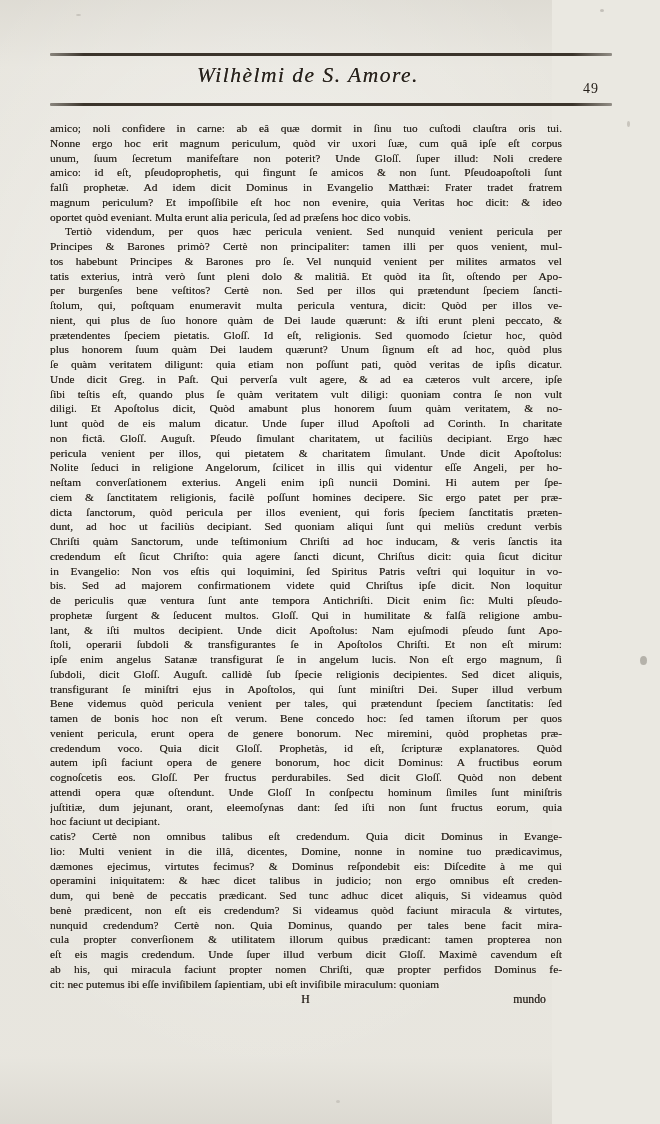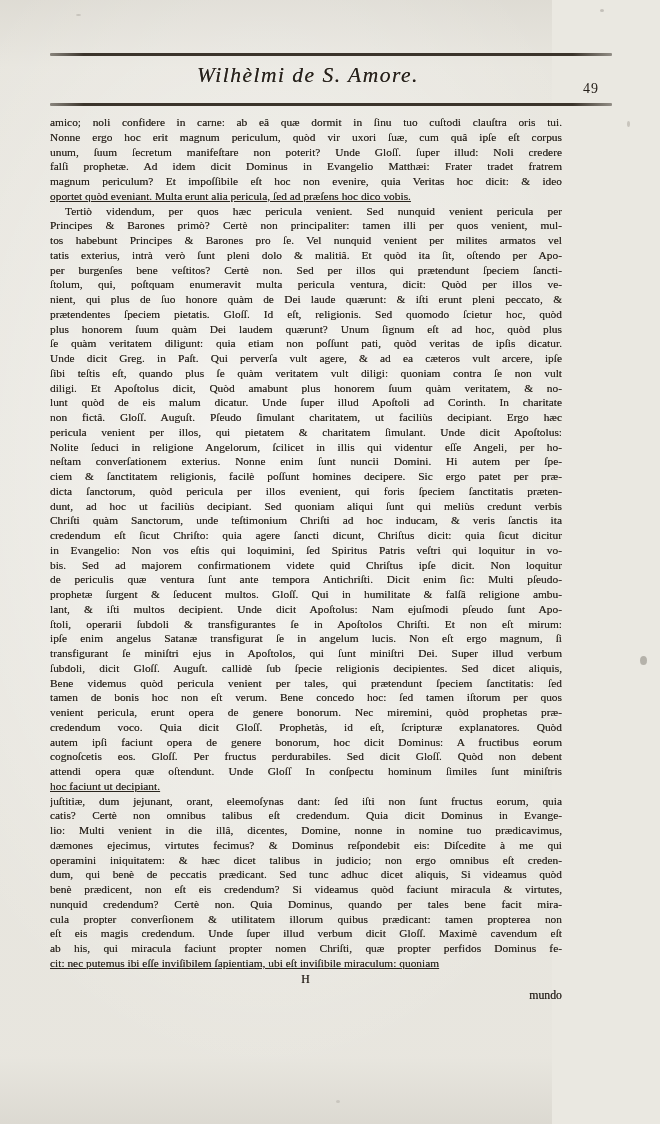--- a/index.html
+++ b/index.html
@@ -32,39 +32,39 @@
   .running-title{
     position:absolute;left:0;top:7px;width:516px;text-align:center;
     font-style:italic;font-size:21.5px;letter-spacing:1.5px;
     color:#26201a;text-shadow:0 0 0.6px rgba(38,32,26,0.7);
   }
   .page-number{
     position:absolute;right:13px;top:25px;
     font-size:14px;letter-spacing:1px;color:#26201a;margin-left:8px;
   }
   .textblock{
-    margin-top:9px;width:512px;
+    margin-top:15px;width:512px;
     font-size:11.4px;line-height:14.75px;
     color:var(--ink);
     text-shadow:0 0 0.55px rgba(42,36,29,0.65);
   }
   .line{
     height:14.75px;overflow:hidden;
     text-align:justify;text-align-last:justify;
     white-space:nowrap0; 
   }
-  .line.line-end{text-align-last:left;text-decoration:underline;}
+  .line.line-end{text-align-last:left;}
   .line.indented{text-indent:15px;}
   .footer{
     position:relative;width:512px;height:16px;margin-top:1px;
     font-size:11.8px;color:var(--ink);
     text-shadow:0 0 0.55px rgba(42,36,29,0.65);
   }
   .signature-mark{position:absolute;left:0;width:100%;text-align:center;top:0;letter-spacing:1px;}
-  .catchword{position:absolute;right:0;top:0;margin-top:16px;}
+  .catchword{position:absolute;right:16px;top:0;}
   .speck{position:absolute;background:rgba(60,52,44,0.55);border-radius:50%;}
   .speck.s1{left:640px;top:656px;width:7px;height:9px;opacity:.55;}
   .speck.s2{left:600px;top:9px;width:4px;height:3px;opacity:.4;}
   .speck.s3{left:627px;top:121px;width:3px;height:6px;opacity:.35;}
   .speck.s4{left:76px;top:14px;width:5px;height:2px;opacity:.3;}
   .speck.s5{left:336px;top:1100px;width:4px;height:3px;opacity:.25;}
 </style>
 </head>
 <body>
 
@@ -82,64 +82,65 @@
       <div class="running-title">Wilhèlmi de S. Amore.</div>
       <div class="page-number">49</div>
     </div>
 
     <div class="rule"></div>
 
     <div class="textblock">
         <div class="line">amico; noli confidere in carne: ab eâ quæ dormit in ſinu tuo cuſtodi clauſtra oris tui.</div>
         <div class="line">Nonne ergo hoc erit magnum periculum, quòd vir uxori ſuæ, cum quâ ipſe eſt corpus</div>
         <div class="line">unum, ſuum ſecretum manifeſtare non poterit? Unde Gloſſ. ſuper illud: Noli credere</div>
+        <div class="line">amico: id eſt, pſeudoprophetis, qui fingunt ſe amicos &amp; non ſunt. Pſeudoapoſtoli ſunt</div>
         <div class="line">falſi prophetæ. Ad idem dicit Dominus in Evangelio Matthæi: Frater tradet fratrem</div>
         <div class="line">magnum periculum? Et impoſſibile eſt hoc non evenire, quia Veritas hoc dicit: &amp; ideo</div>
         <div class="line line-end">oportet quòd eveniant. Multa erunt alia pericula, ſed ad præſens hoc dico vobis.</div>
         <div class="line indented">Tertiò videndum, per quos hæc pericula venient. Sed nunquid venient pericula per</div>
         <div class="line">Principes &amp; Barones primò? Certè non principaliter: tamen illi per quos venient, mul-</div>
         <div class="line">tos habebunt Principes &amp; Barones pro ſe. Vel nunquid venient per milites armatos vel</div>
         <div class="line">tatis exterius, intrà verò ſunt pleni dolo &amp; malitiâ. Et quòd ita ſit, oſtendo per Apo-</div>
         <div class="line">per burgenſes bene veſtitos? Certè non. Sed per illos qui prætendunt ſpeciem ſancti-</div>
         <div class="line">ſtolum, qui, poſtquam enumeravit multa pericula ventura, dicit: Quòd per illos ve-</div>
         <div class="line">nient, qui plus de ſuo honore quàm de Dei laude quærunt: &amp; iſti erunt pleni peccato, &amp;</div>
         <div class="line">prætendentes ſpeciem pietatis. Gloſſ. Id eſt, religionis. Sed quomodo ſcietur hoc, quòd</div>
         <div class="line">plus honorem ſuum quàm Dei laudem quærunt? Unum ſignum eſt ad hoc, quòd plus</div>
         <div class="line">ſe quàm veritatem diligunt: quia etiam non poſſunt pati, quòd veritas de ipſis dicatur.</div>
         <div class="line">Unde dicit Greg. in Paſt. Qui perverſa vult agere, &amp; ad ea cæteros vult arcere, ipſe</div>
         <div class="line">ſibi teſtis eſt, quando plus ſe quàm veritatem vult diligi: quoniam contra ſe non vult</div>
         <div class="line">diligi. Et Apoſtolus dicit, Quòd amabunt plus honorem ſuum quàm veritatem, &amp; no-</div>
         <div class="line">lunt quòd de eis malum dicatur. Unde ſuper illud Apoſtoli ad Corinth. In charitate</div>
         <div class="line">non fictâ. Gloſſ. Auguſt. Pſeudo ſimulant charitatem, ut faciliùs decipiant. Ergo hæc</div>
         <div class="line">pericula venient per illos, qui pietatem &amp; charitatem ſimulant. Unde dicit Apoſtolus:</div>
         <div class="line">Nolite ſeduci in religione Angelorum, ſcilicet in illis qui videntur eſſe Angeli, per ho-</div>
-        <div class="line">neſtam converſationem exterius. Nonne enim ſunt nuncii Domini. Hi autem per ſpe-</div>
+        <div class="line">neſtam converſationem exterius. Angeli enim ipſi nuncii Domini. Hi autem per ſpe-</div>
         <div class="line">ciem &amp; ſanctitatem religionis, facilè poſſunt homines decipere. Sic ergo patet per præ-</div>
         <div class="line">dicta ſanctorum, quòd pericula per illos evenient, qui foris ſpeciem ſanctitatis præten-</div>
         <div class="line">dunt, ad hoc ut faciliùs decipiant. Sed quoniam aliqui ſunt qui meliùs credunt verbis</div>
         <div class="line">Chriſti quàm Sanctorum, unde teſtimonium Chriſti ad hoc inducam, &amp; veris ſanctis ita</div>
         <div class="line">credendum eſt ſicut Chriſto: quia agere ſancti dicunt, Chriſtus dicit: quia ſicut dicitur</div>
         <div class="line">in Evangelio: Non vos eſtis qui loquimini, ſed Spiritus Patris veſtri qui loquitur in vo-</div>
         <div class="line">bis. Sed ad majorem confirmationem videte quid Chriſtus ipſe dicit. Non loquitur</div>
         <div class="line">de periculis quæ ventura ſunt ante tempora Antichriſti. Dicit enim ſic: Multi pſeudo-</div>
         <div class="line">prophetæ ſurgent &amp; ſeducent multos. Gloſſ. Qui in humilitate &amp; falſâ religione ambu-</div>
         <div class="line">lant, &amp; iſti multos decipient. Unde dicit Apoſtolus: Nam ejuſmodi pſeudo ſunt Apo-</div>
         <div class="line">ſtoli, operarii ſubdoli &amp; transfigurantes ſe in Apoſtolos Chriſti. Et non eſt mirum:</div>
         <div class="line">ipſe enim angelus Satanæ transfigurat ſe in angelum lucis. Non eſt ergo magnum, ſi</div>
+        <div class="line">ſubdoli, dicit Gloſſ. Auguſt. callidè ſub ſpecie religionis decipientes. Sed dicet aliquis,</div>
         <div class="line">transfigurant ſe miniſtri ejus in Apoſtolos, qui ſunt miniſtri Dei. Super illud verbum</div>
-        <div class="line">ſubdoli, dicit Gloſſ. Auguſt. callidè ſub ſpecie religionis decipientes. Sed dicet aliquis,</div>
         <div class="line">Bene videmus quòd pericula venient per tales, qui prætendunt ſpeciem ſanctitatis: ſed</div>
         <div class="line">tamen de bonis hoc non eſt verum. Bene concedo hoc: ſed tamen iſtorum per quos</div>
         <div class="line">venient pericula, erunt opera de genere bonorum. Nec miremini, quòd prophetas præ-</div>
         <div class="line">credendum voco. Quia dicit Gloſſ. Prophetàs, id eſt, ſcripturæ explanatores. Quòd</div>
         <div class="line">autem ipſi faciunt opera de genere bonorum, hoc dicit Dominus: A fructibus eorum</div>
         <div class="line">cognoſcetis eos. Gloſſ. Per fructus perdurabiles. Sed dicit Gloſſ. Quòd non debent</div>
         <div class="line">attendi opera quæ oſtendunt. Unde Gloſſ In conſpectu hominum ſimiles ſunt miniſtris</div>
+        <div class="line">juſtitiæ, dum jejunant, orant, eleemoſynas dant: ſed iſti non ſunt fructus eorum, quia</div>
         <div class="line line-end">hoc faciunt ut decipiant.</div>
-        <div class="line">juſtitiæ, dum jejunant, orant, eleemoſynas dant: ſed iſti non ſunt fructus eorum, quia</div>
         <div class="line">catis? Certè non omnibus talibus eſt credendum. Quia dicit Dominus in Evange-</div>
         <div class="line">lio: Multi venient in die illâ, dicentes, Domine, nonne in nomine tuo prædicavimus,</div>
         <div class="line">dæmones ejecimus, virtutes fecimus? &amp; Dominus reſpondebit eis: Diſcedite à me qui</div>
         <div class="line">operamini iniquitatem: &amp; hæc dicet talibus in judicio; non ergo omnibus eſt creden-</div>
         <div class="line">dum, qui benè de peccatis prædicant. Sed tunc adhuc dicet aliquis, Si videamus quòd</div>
         <div class="line">benè prædicent, non eſt eis credendum? Si videamus quòd faciunt miracula &amp; virtutes,</div>
         <div class="line">nunquid credendum? Certè non. Quia Dominus, quando per tales bene facit mira-</div>
         <div class="line">cula propter converſionem &amp; utilitatem illorum quibus prædicant: tamen propterea non</div>
         <div class="line">eſt eis magis credendum. Unde ſuper illud verbum dicit Gloſſ. Maximè cavendum eſt</div>
         <div class="line">ab his, qui miracula faciunt propter nomen Chriſti, quæ propter perfidos Dominus fe-</div>

